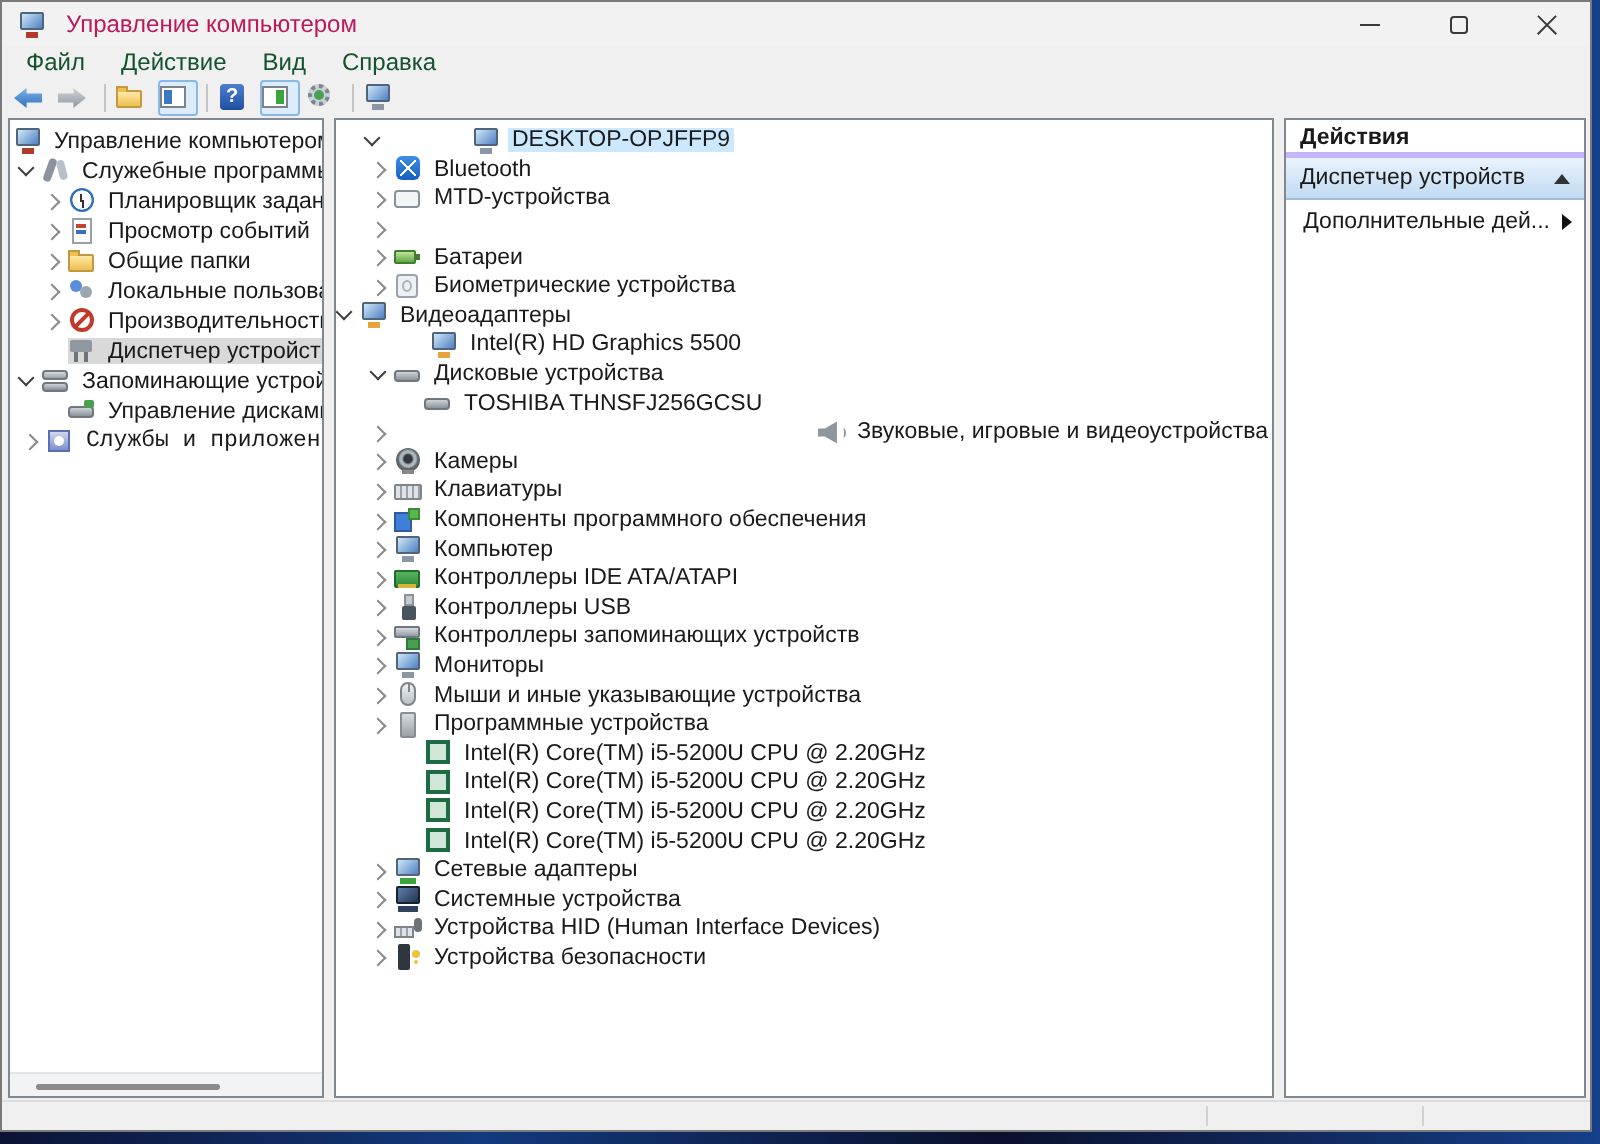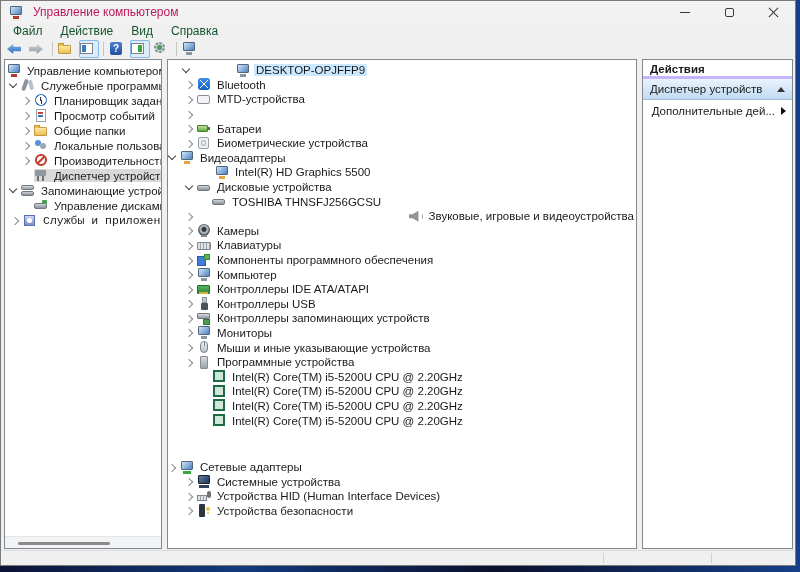--- a/index.html
+++ b/index.html
@@ -483,21 +483,21 @@
               <span class="lbl">Intel(R) Core(TM) i5-5200U CPU @ 2.20GHz</span>
             </span>
           </div>
           <div class="trow" style="padding-left: 32px;">
             <span class="chev n"></span>
             <span class="hl">
               <span class="icn ic-processor-icon"></span>
               <span class="lbl">Intel(R) Core(TM) i5-5200U CPU @ 2.20GHz</span>
             </span>
           </div>
-          <div class="trow" style=" margin-top: 32px;">
+          <div class="trow" style="padding-left: 17px;">
             <span class="chev c"></span>
             <span class="hl">
               <span class="icn ic-network-adapter-icon"></span>
               <span class="lbl">Сетевые адаптеры</span>
             </span>
           </div>
           <div class="trow" style="padding-left: 17px;">
             <span class="chev c"></span>
             <span class="hl">
               <span class="icn ic-system-device-icon"></span>

